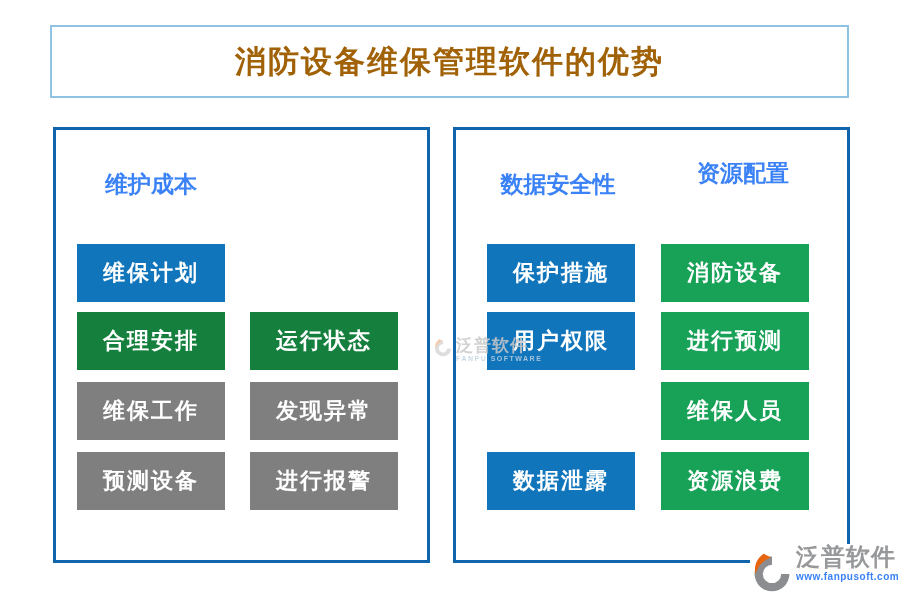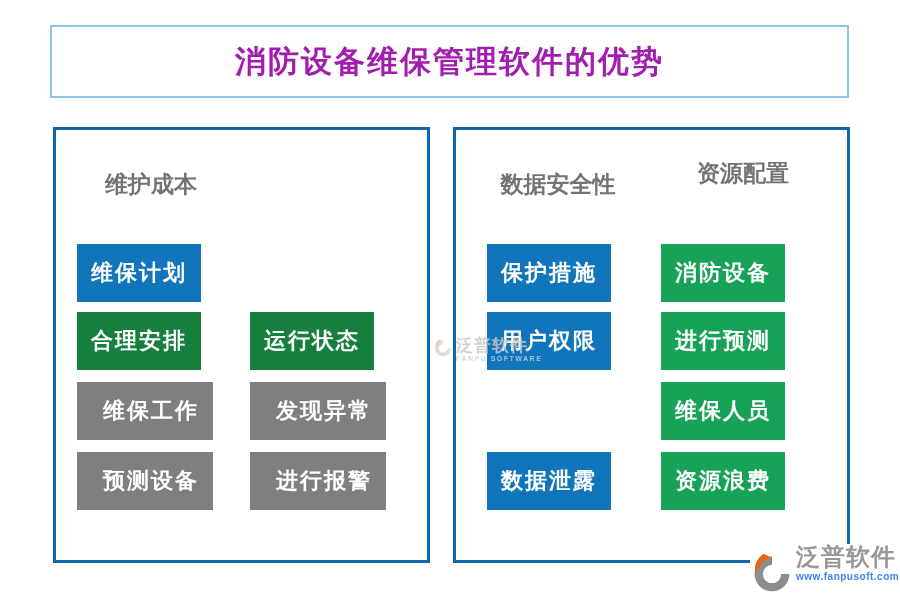--- a/index.html
+++ b/index.html
@@ -6,40 +6,40 @@
   .stage{
     position:relative;width:900px;height:600px;background:#fff;overflow:hidden;
     font-family:"Liberation Serif","DejaVu Serif",serif;
   }
   .title-box{
     position:absolute;left:50px;top:25px;width:799px;height:73px;
     border:2px solid #8fc3e4;box-sizing:border-box;
     display:flex;align-items:center;justify-content:center;
   }
   .title-box h1{
-    margin:0;font-size:31px;font-weight:bold;color:#a21caf;letter-spacing:2px;
+    margin:0;font-size:31px;font-weight:bold;color:#a16207;letter-spacing:2px;
   }
   .panel{
     position:absolute;border:3px solid #1065ac;box-sizing:border-box;background:#fff;
   }
   .panel-left{left:53px;top:127px;width:377px;height:436px;}
   .panel-right{left:453px;top:127px;width:397px;height:436px;}
 
   .col-header{
     position:absolute;width:148px;text-align:center;
-    font-size:23px;font-weight:bold;color:#737373;z-index:2;
+    font-size:23px;font-weight:bold;color:#3b82f6;z-index:2;
   }
   .node{
-    position:absolute;width:124px;height:58px;z-index:2;
+    position:absolute;width:148px;height:58px;z-index:2;
     display:flex;align-items:center;justify-content:center;
     color:#ffffff;font-size:22px;font-weight:bold;letter-spacing:2px;
   }
   .blue{background:#1175bc;}
   .slate{background:#15803d;}
-  .gray{background:#7f7f7f;padding-left:12px;}
+  .gray{background:#7f7f7f;}
   .green{background:#18a258;}
   .c1{left:77px}.c2{left:250px}.c3{left:487px}.c4{left:661px}
   .r1{top:244px}.r2{top:312px}.r3{top:382px}.r4{top:452px}
 
   
   .watermark-center{
     position:absolute;left:433px;top:336px;display:flex;align-items:flex-start;
     opacity:.85;z-index:3;pointer-events:none;
   }
   .watermark-center .wm-text{margin-left:3px;}

